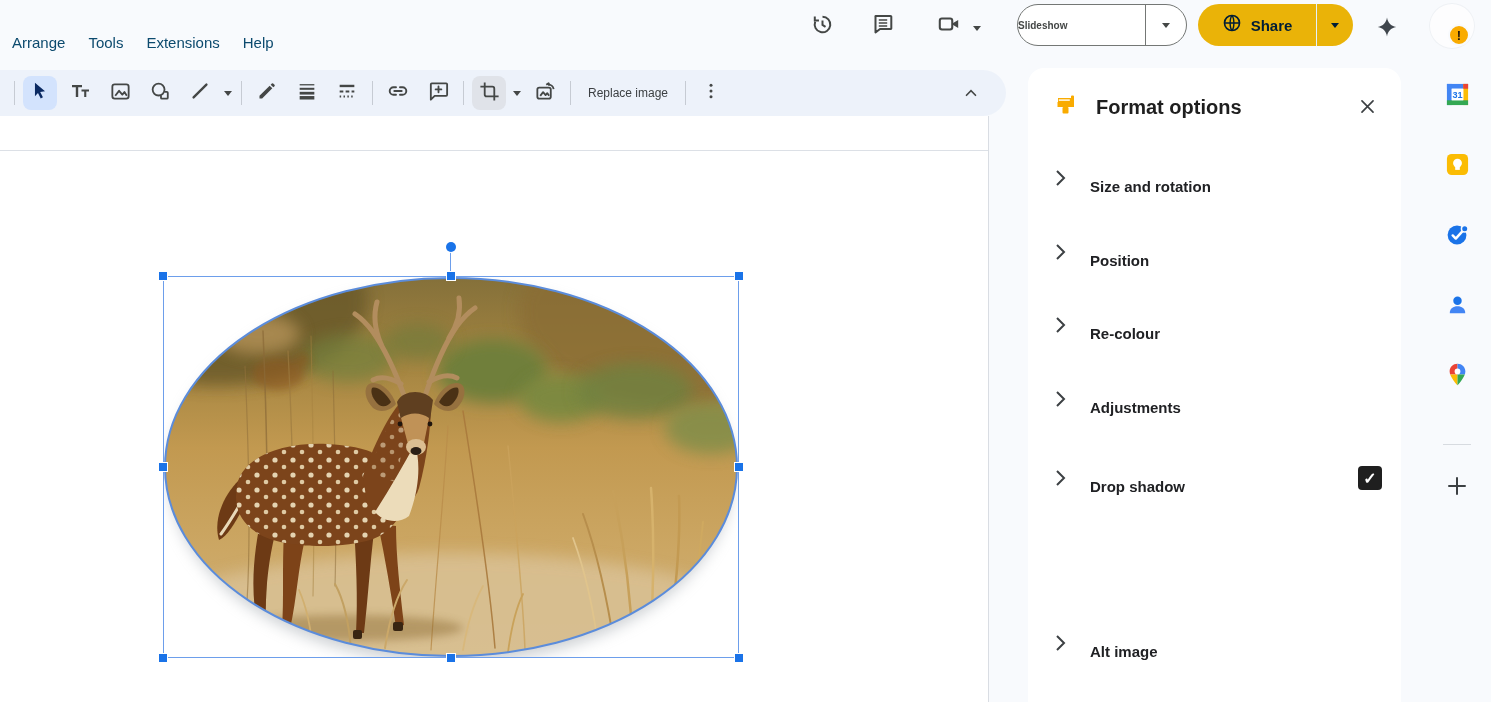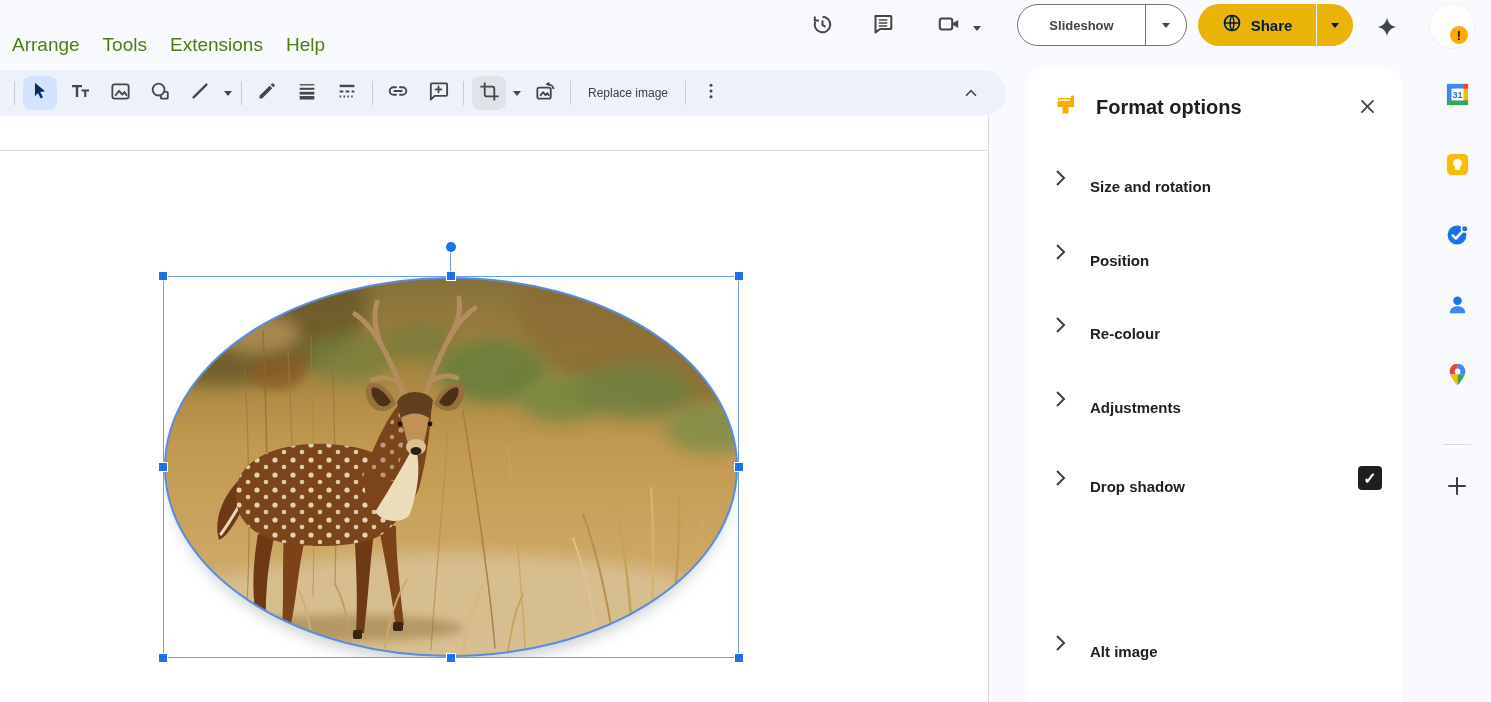--- a/index.html
+++ b/index.html
@@ -1,26 +1,26 @@
 <!DOCTYPE html>
 <html><head>
 <meta charset="utf-8">
 <style>
   html,body{margin:0;padding:0;}
   body{font-family:"Liberation Sans", sans-serif; background:#f8fafd;}
   .stage{position:relative;width:1491px;height:702px;overflow:hidden;background:#f8fafd;}
 
   
   .menubar{position:absolute;left:10px;top:30px;display:flex;gap:19px;}
-  .menu-item{font-size:19px;color:#4d7c0f;padding:4px 2px;border-radius:6px;cursor:default;}
+  .menu-item{font-size:15px;color:#0c4a6e;padding:4px 2px;border-radius:6px;cursor:default;}
   .iconbtn{position:absolute;width:32px;height:32px;display:flex;align-items:center;justify-content:center;border-radius:50%;}
   .caret{width:0;height:0;border-left:4.5px solid transparent;border-right:4.5px solid transparent;border-top:5px solid #444746;}
   .pill{position:absolute;top:4px;height:42px;border-radius:21px;display:flex;align-items:center;box-sizing:border-box;}
   .pill-slideshow{left:1017px;width:170px;background:#fff;border:1px solid #747775;}
-  .pill-slideshow .label-seg{flex:1;text-align:center;font-size:13px;font-weight:600;color:#444746;}
+  .pill-slideshow .label-seg{flex:1;text-align:left;font-size:10px;font-weight:600;color:#444746;}
   .pill-seg-divider{width:1px;height:100%;background:#747775;}
   .pill-slideshow .caret-seg{width:40px;display:flex;align-items:center;justify-content:center;height:100%;}
   .pill-share{left:1198px;width:155px;background:#eab308;}
   .pill-share .main-seg{flex:1;display:flex;align-items:center;justify-content:center;gap:9px;height:100%;}
   .pill-share .share-label{font-size:15px;font-weight:600;color:#001d35;}
   .share-divider{width:1px;height:100%;background:#e4f2fd;}
   .pill-share .caret-seg{width:36px;display:flex;align-items:center;justify-content:center;height:100%;}
   .pill-share .caret{border-top-color:#001d35;}
   .avatar{position:absolute;left:1429px;top:3px;width:46px;height:46px;border-radius:50%;background:#fdfdfe;box-shadow:0 0 0 1px #eef1f5 inset;}
   .avatar-badge{position:absolute;left:1448px;top:24px;width:22px;height:22px;border-radius:50%;background:#f9ab00;border:2px solid #f8fafd;box-sizing:border-box;display:flex;align-items:center;justify-content:center;font-weight:700;font-size:13px;color:#20160a;}

